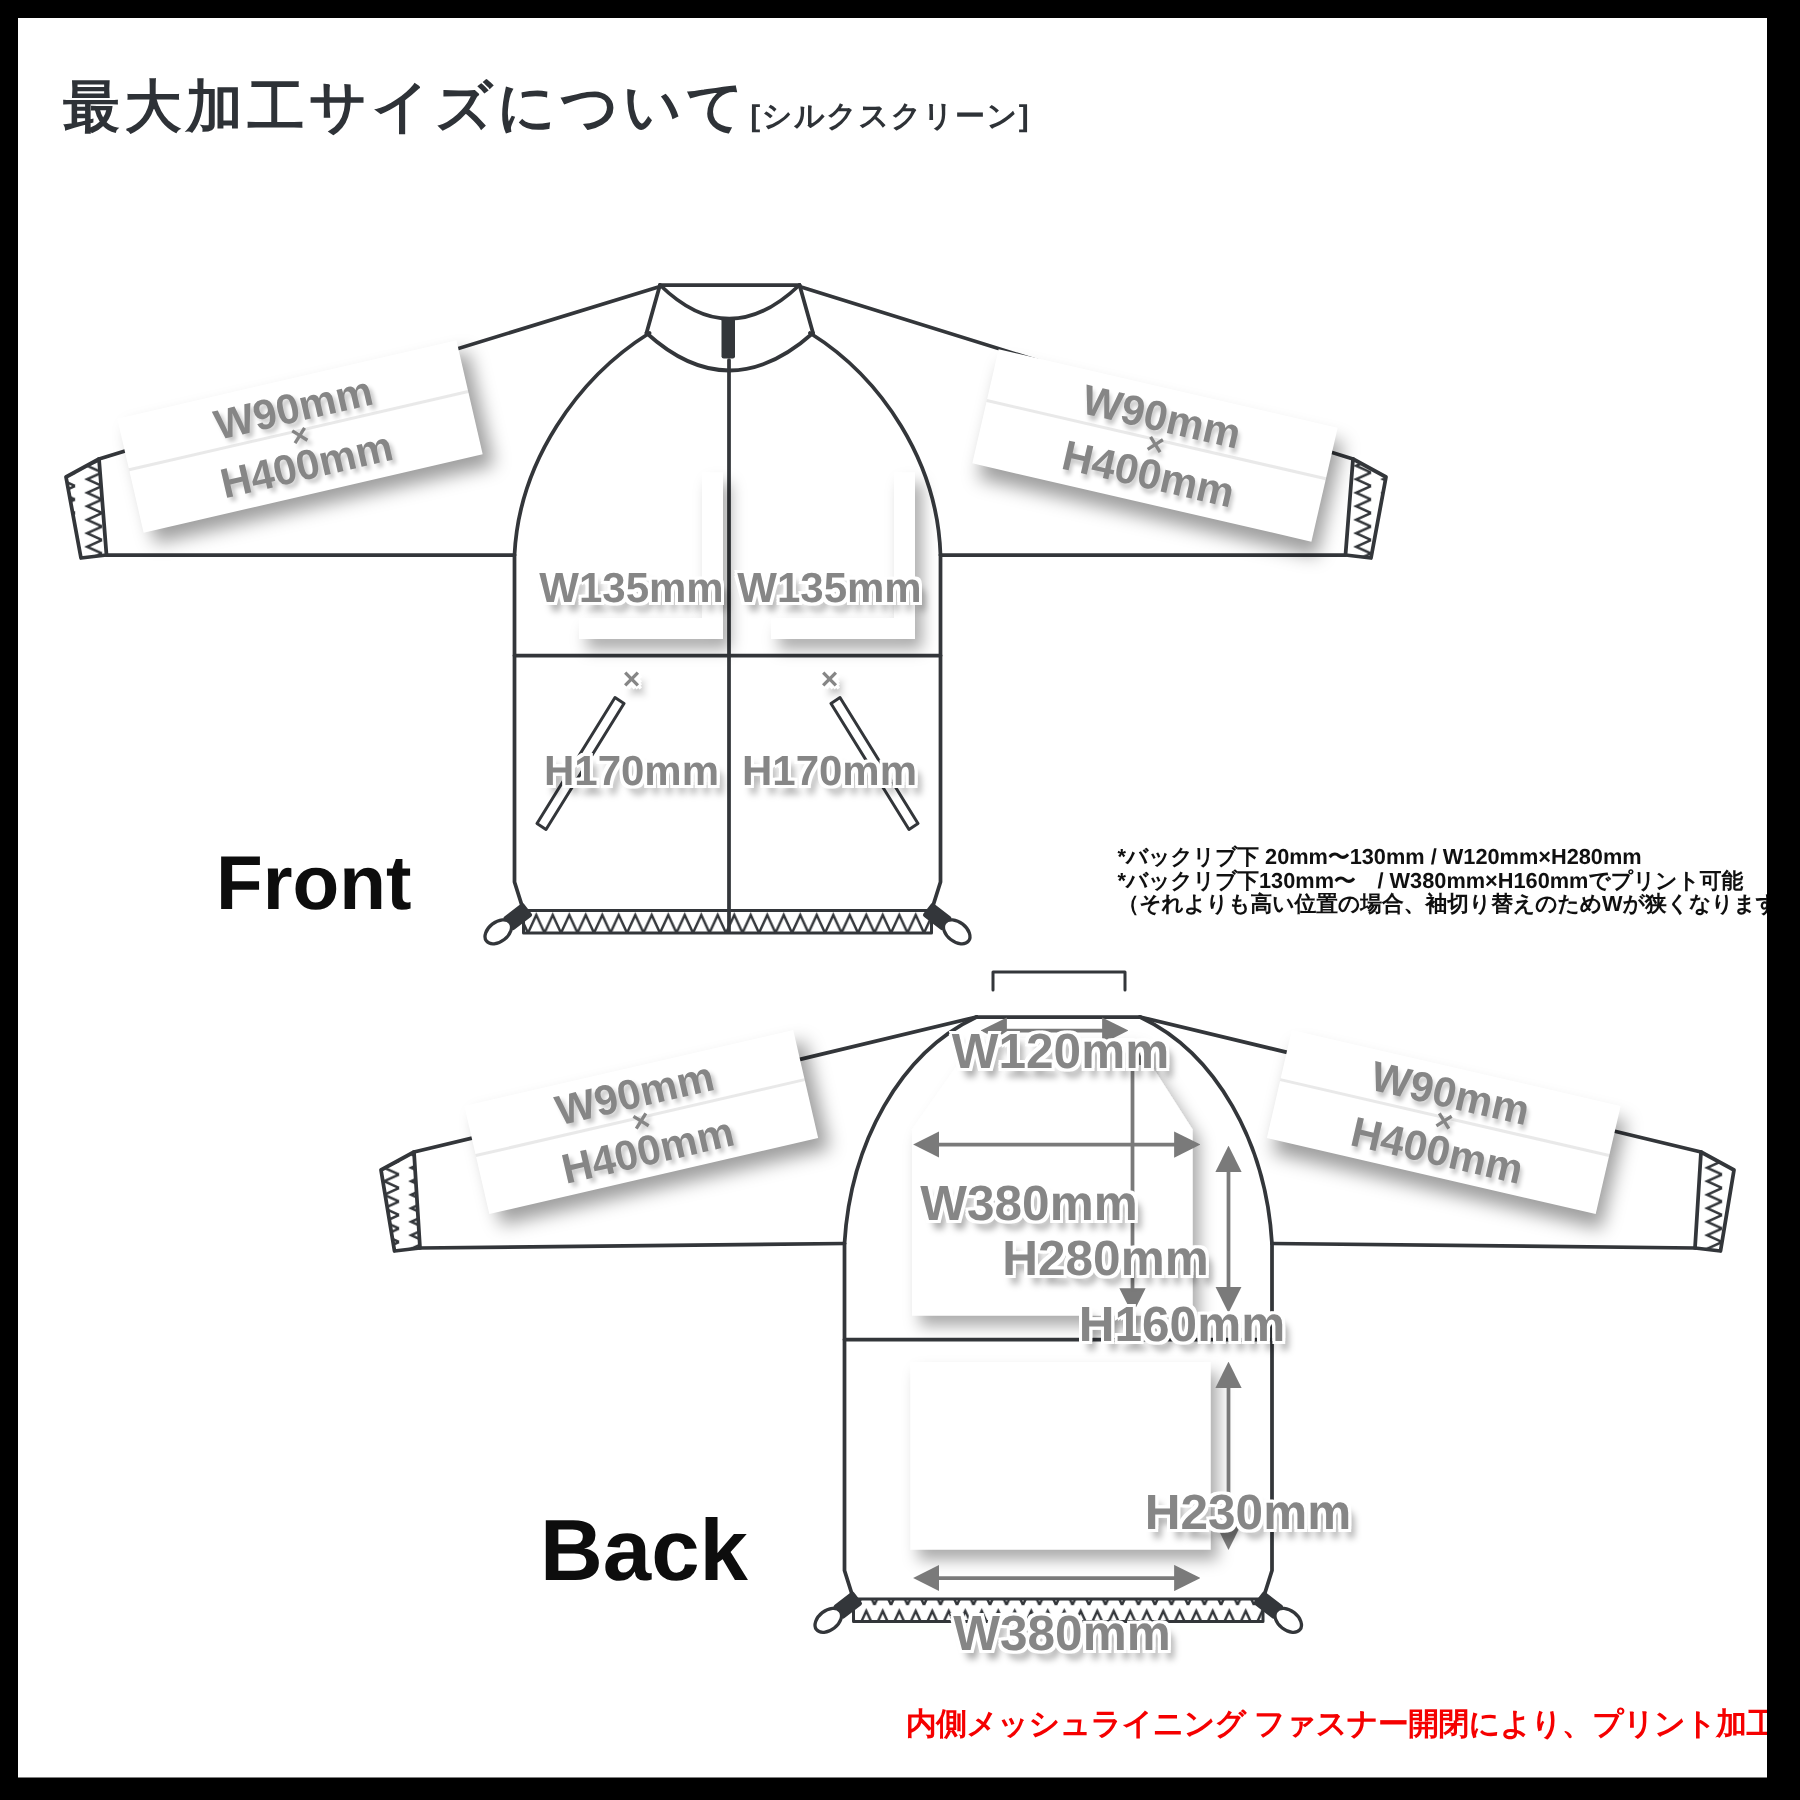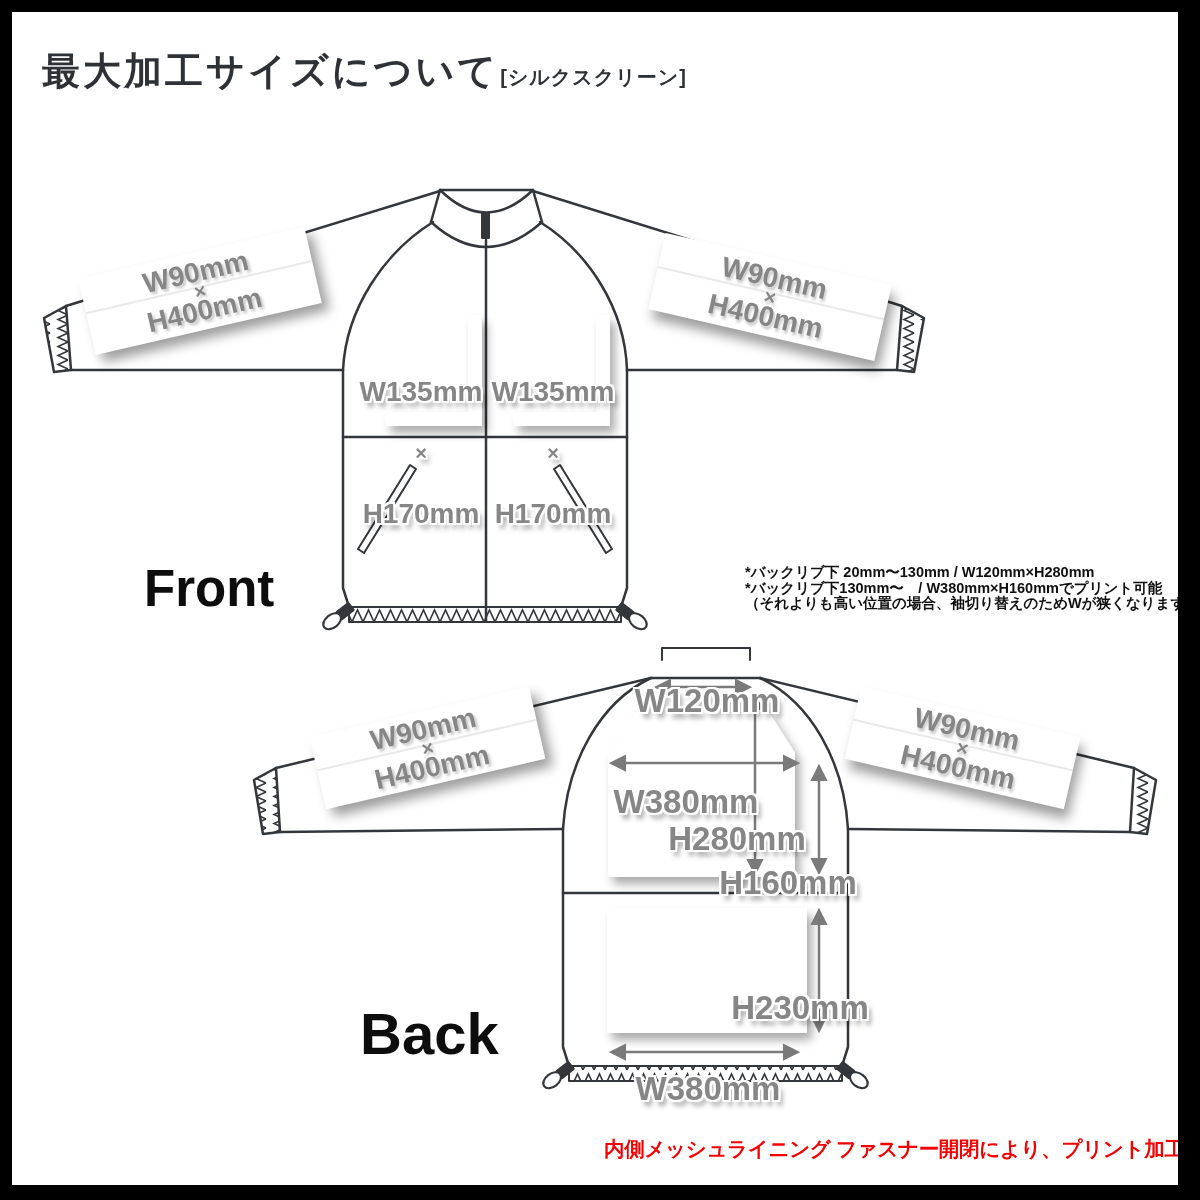--- a/index.html
+++ b/index.html
@@ -169,21 +169,21 @@
   <div class="chest-label" style="left:483px;top:341px;">
     <span class="ln">W135mm</span>
     <span class="lnx">×</span>
     <span class="ln">H170mm</span>
   </div>
 
   <div class="meas" style="left:707px;top:650px;">W120mm</div>
   <div class="meas" style="left:686px;top:751px;">W380mm</div>
   <div class="meas" style="left:737px;top:788px;">H280mm</div>
   <div class="meas" style="left:788px;top:832px;">H160mm</div>
-  <div class="meas" style="left:800px;top:957px;">H230mm</div>
+  <div class="meas" style="left:832px;top:957px;">H230mm</div>
   <div class="meas" style="left:708px;top:1038px;">W380mm</div>
 
   <div class="section-label front-label">Front</div>
   <div class="section-label back-label">Back</div>
 
   <div class="notes">
     <div>*バックリブ下 20mm〜130mm / W120mm×H280mm</div>
     <div>*バックリブ下130mm〜　/ W380mm×H160mmでプリント可能</div>
     <div>（それよりも高い位置の場合、袖切り替えのためWが狭くなります。）</div>
   </div>

